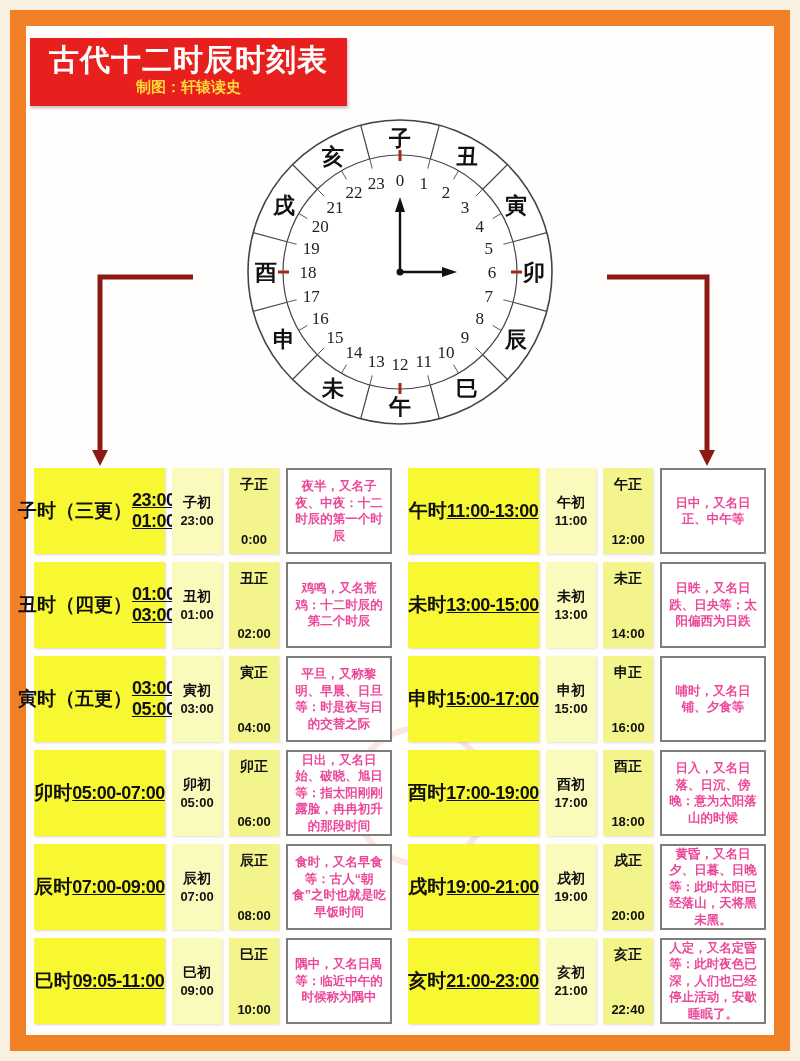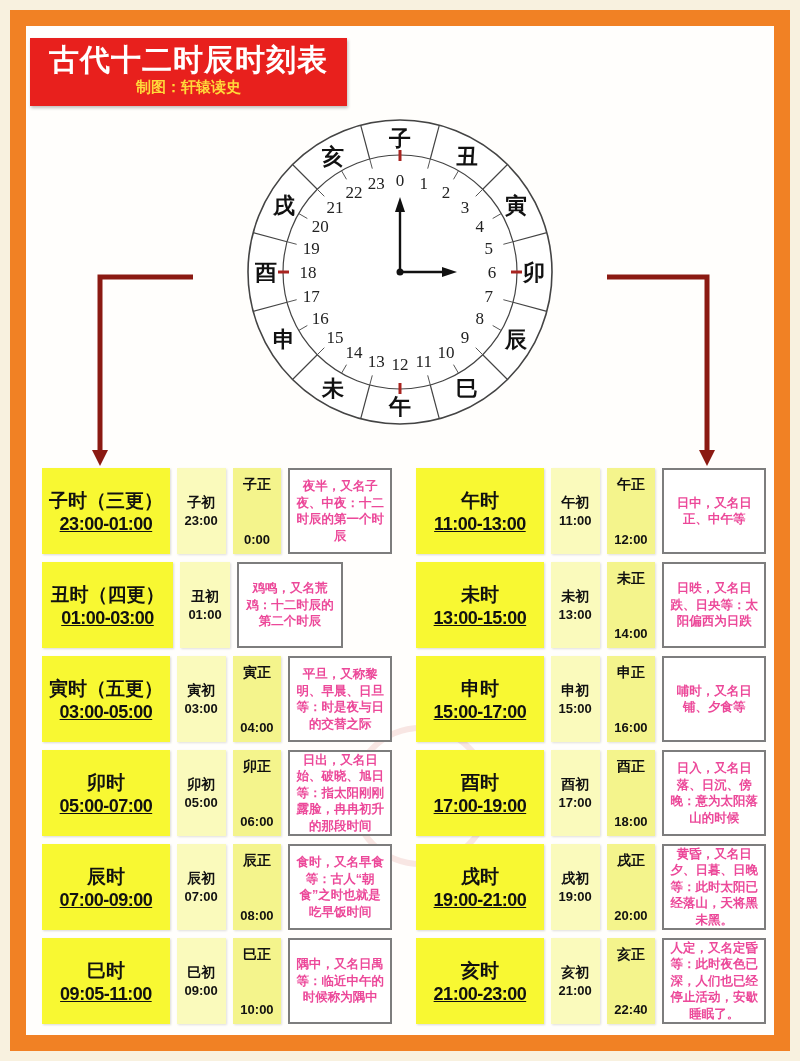--- a/index.html
+++ b/index.html
@@ -22,24 +22,23 @@
   .clock{position:absolute;left:243px;top:115px;width:314px;height:314px;}
   .pointer-overlay{position:absolute;left:0;top:0;width:800px;height:1061px;pointer-events:none;}
   .seal{
     position:absolute;left:350px;top:725px;width:130px;height:130px;border-radius:50%;
     border:6px solid rgba(200,60,50,.12);pointer-events:none;
   }
   .shichen-table{position:absolute;left:34px;top:468px;width:732px;}
   .t-row{display:flex;gap:16px;margin-bottom:8px;}
   .entry{display:flex;gap:7px;width:358px;height:86px;}
   .main-box{
-    width:131px;background:#f8f832;display:flex;flex-direction:column;
+    width:131px;background:#f8f832;display:flex;flex-direction:row;
     justify-content:center;align-items:center;font-weight:bold;color:#111;
     box-shadow:1px 1px 2px rgba(0,0,0,.15);
-    margin-left:8px;
   }
   .main-name{font-size:19px;white-space:nowrap;}
   .main-time{font-size:18px;letter-spacing:-0.5px;text-decoration:underline;}
   .sub-box{
     width:50px;display:flex;flex-direction:column;justify-content:center;
     align-items:center;font-weight:bold;color:#111;
     box-shadow:1px 1px 2px rgba(0,0,0,.12);
   }
   .sub-box.chu{background:#fafabc;}
   .sub-box.zheng{background:#f4f48c;gap:37px;}
@@ -190,20 +189,24 @@
     <div class="t-row">
       <div class="entry">
         <div class="main-box">
           <div class="main-name">丑时（四更）</div>
           <div class="main-time">01:00-03:00</div>
         </div>
         <div class="sub-box chu">
           <div class="sub-label">丑初</div>
           <div class="sub-time">01:00</div>
         </div>
+        <div class="sub-box zheng">
+          <div class="sub-label">丑正</div>
+          <div class="sub-time">02:00</div>
+        </div>
         <div class="desc-box">鸡鸣，又名荒鸡：十二时辰的第二个时辰</div>
       </div>
       <div class="entry">
         <div class="main-box">
           <div class="main-name">未时</div>
           <div class="main-time">13:00-15:00</div>
         </div>
         <div class="sub-box chu">
           <div class="sub-label">未初</div>
           <div class="sub-time">13:00</div>

